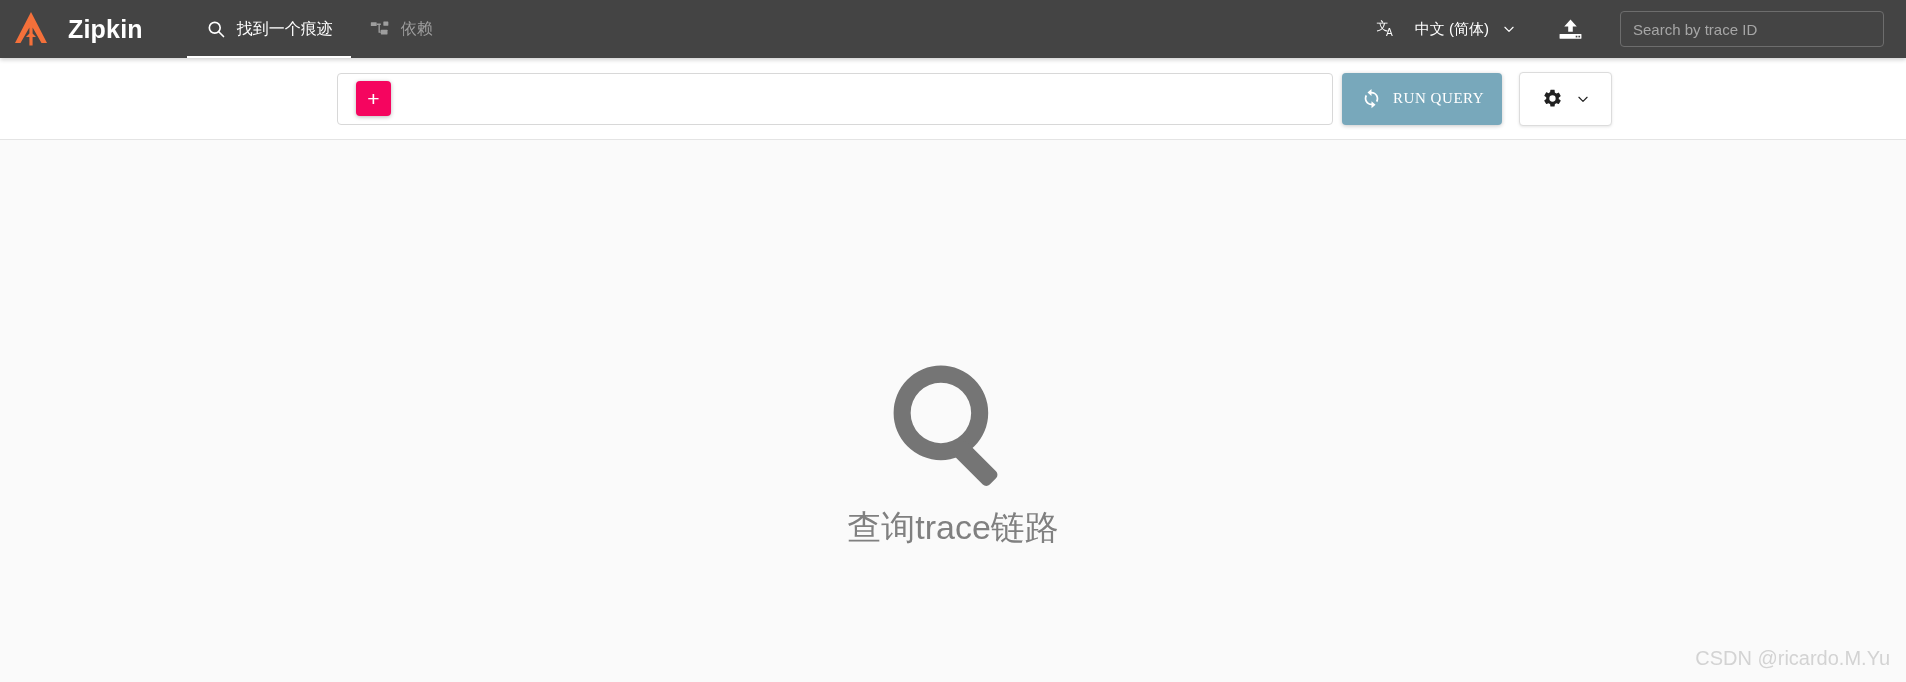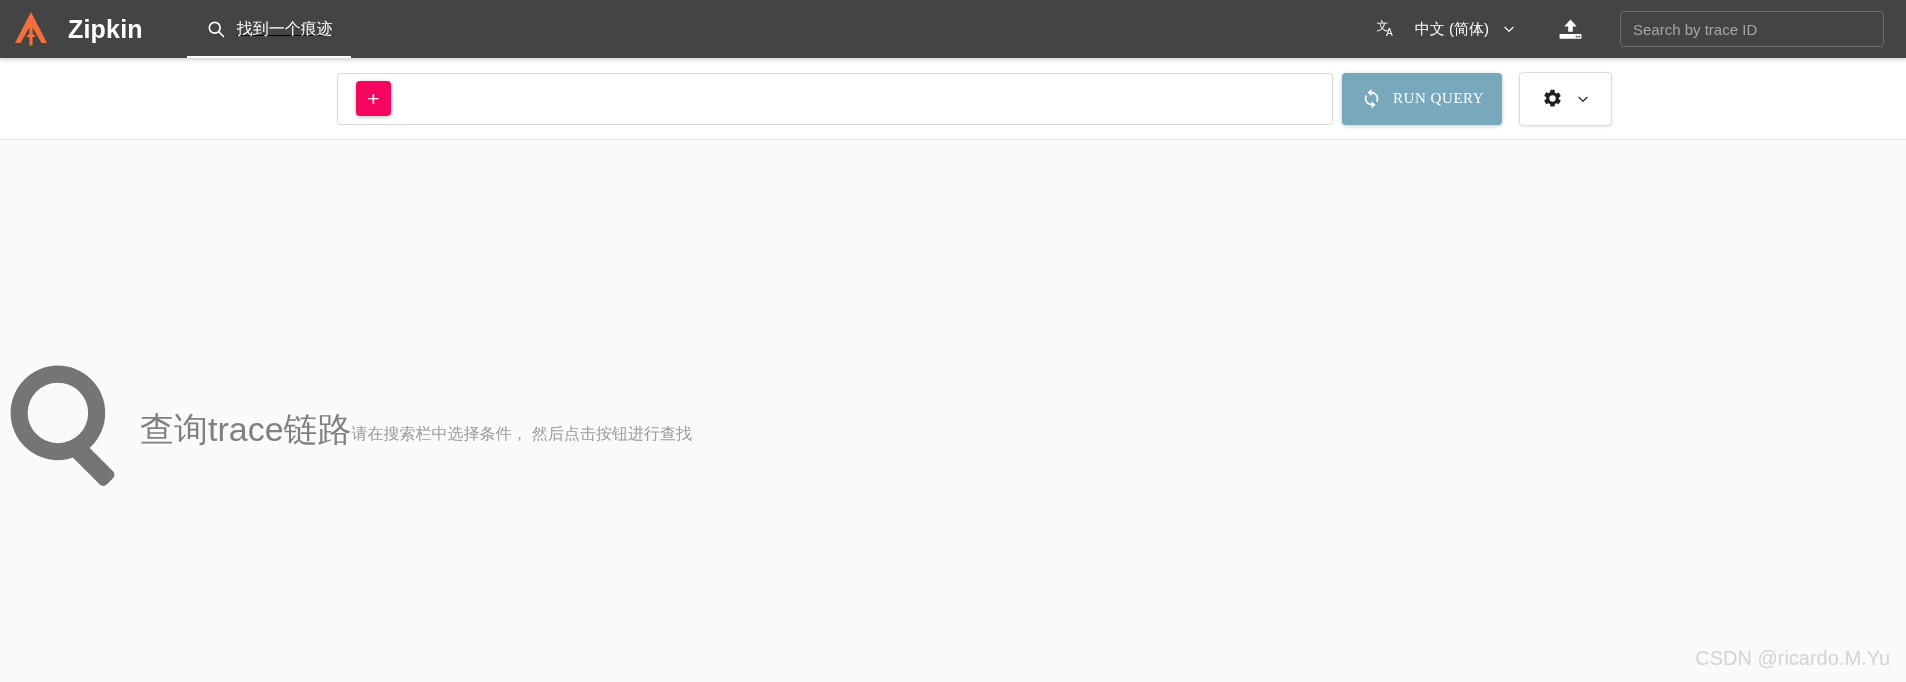--- a/index.html
+++ b/index.html
@@ -46,21 +46,20 @@
     letter-spacing: 0.2px;
     margin-left: 14px;
     white-space: nowrap;
   }
 
   .nav-tabs {
     display: flex;
     align-items: stretch;
     height: 100%;
     margin-left: 44px;
-    text-decoration: underline;
   }
   .nav-tab {
     display: flex;
     align-items: center;
     height: 100%;
     padding: 0 18px;
     cursor: pointer;
     position: relative;
     box-sizing: border-box;
   }
@@ -239,20 +238,21 @@
     right: 0;
     bottom: 0;
     background: #fafafa;
   }
   .empty-state {
     position: absolute;
     left: 0;
     right: 0;
     top: 215px;
     display: flex;
+    flex-direction: column;
     align-items: center;
     text-align: center;
   }
   .empty-icon {
     width: 140px;
     height: 140px;
     display: flex;
     align-items: center;
     justify-content: center;
   }
@@ -304,20 +304,35 @@
         <svg width="20" height="20" viewBox="0 0 24 24">
           <g fill="none" stroke="#ffffff" stroke-width="2">
             <circle cx="10.5" cy="10.5" r="6.5"></circle>
             <line x1="15.3" y1="15.3" x2="21" y2="21" stroke-linecap="round"></line>
           </g>
         </svg>
       </span>
       <span class="tab-label">找到一个痕迹</span>
     </div>
 
+    <div class="nav-tab inactive">
+      <span class="tab-icon">
+        <svg width="20" height="20" viewBox="0 0 24 24">
+          <g fill="#9e9e9e" stroke="none">
+            <rect x="1" y="4" width="7" height="4.5" rx="0.5"></rect>
+            <rect x="16" y="3" width="6" height="5" rx="0.5"></rect>
+            <rect x="13" y="13" width="8" height="5.5" rx="0.5"></rect>
+          </g>
+          <g fill="none" stroke="#9e9e9e" stroke-width="1.6">
+            <path d="M8 6.3 L13 6.3 M11 6.3 L11 15.8 L13 15.8"></path>
+          </g>
+        </svg>
+      </span>
+      <span class="tab-label">依赖</span>
+    </div>
 
   </div>
 
   <div class="header-right">
 
     <div class="lang-select">
       <span class="lang-icon">
         <svg width="22" height="22" viewBox="0 0 24 24">
           <text x="0.5" y="13.5" font-family="DejaVu Sans, sans-serif" font-size="13" fill="#ffffff">文</text>
           <text x="11" y="20" font-family="Liberation Sans, sans-serif" font-size="11" fill="#ffffff">A</text>
@@ -389,17 +404,16 @@
   <div class="empty-state">
     <div class="empty-icon">
       <svg width="132" height="132" viewBox="0 0 24 24">
         <g fill="#757575">
           <path d="M9.8 1.2a8.6 8.6 0 1 0 0 17.2 8.6 8.6 0 0 0 0-17.2zm0 3.1a5.5 5.5 0 1 1 0 11 5.5 5.5 0 0 1 0-11z"></path>
           <rect x="14.3" y="14.6" width="3.4" height="9.0" rx="0.9" transform="rotate(-45 16 19)"></rect>
         </g>
       </svg>
     </div>
     <div class="empty-title">查询trace链路</div>
-    <div class="empty-sub">请在搜索栏中选择条件， 然后点击按钮进行查找</div>
   </div>
 
   <div class="watermark">CSDN @ricardo.M.Yu</div>
 </div>
 
 </body></html>

